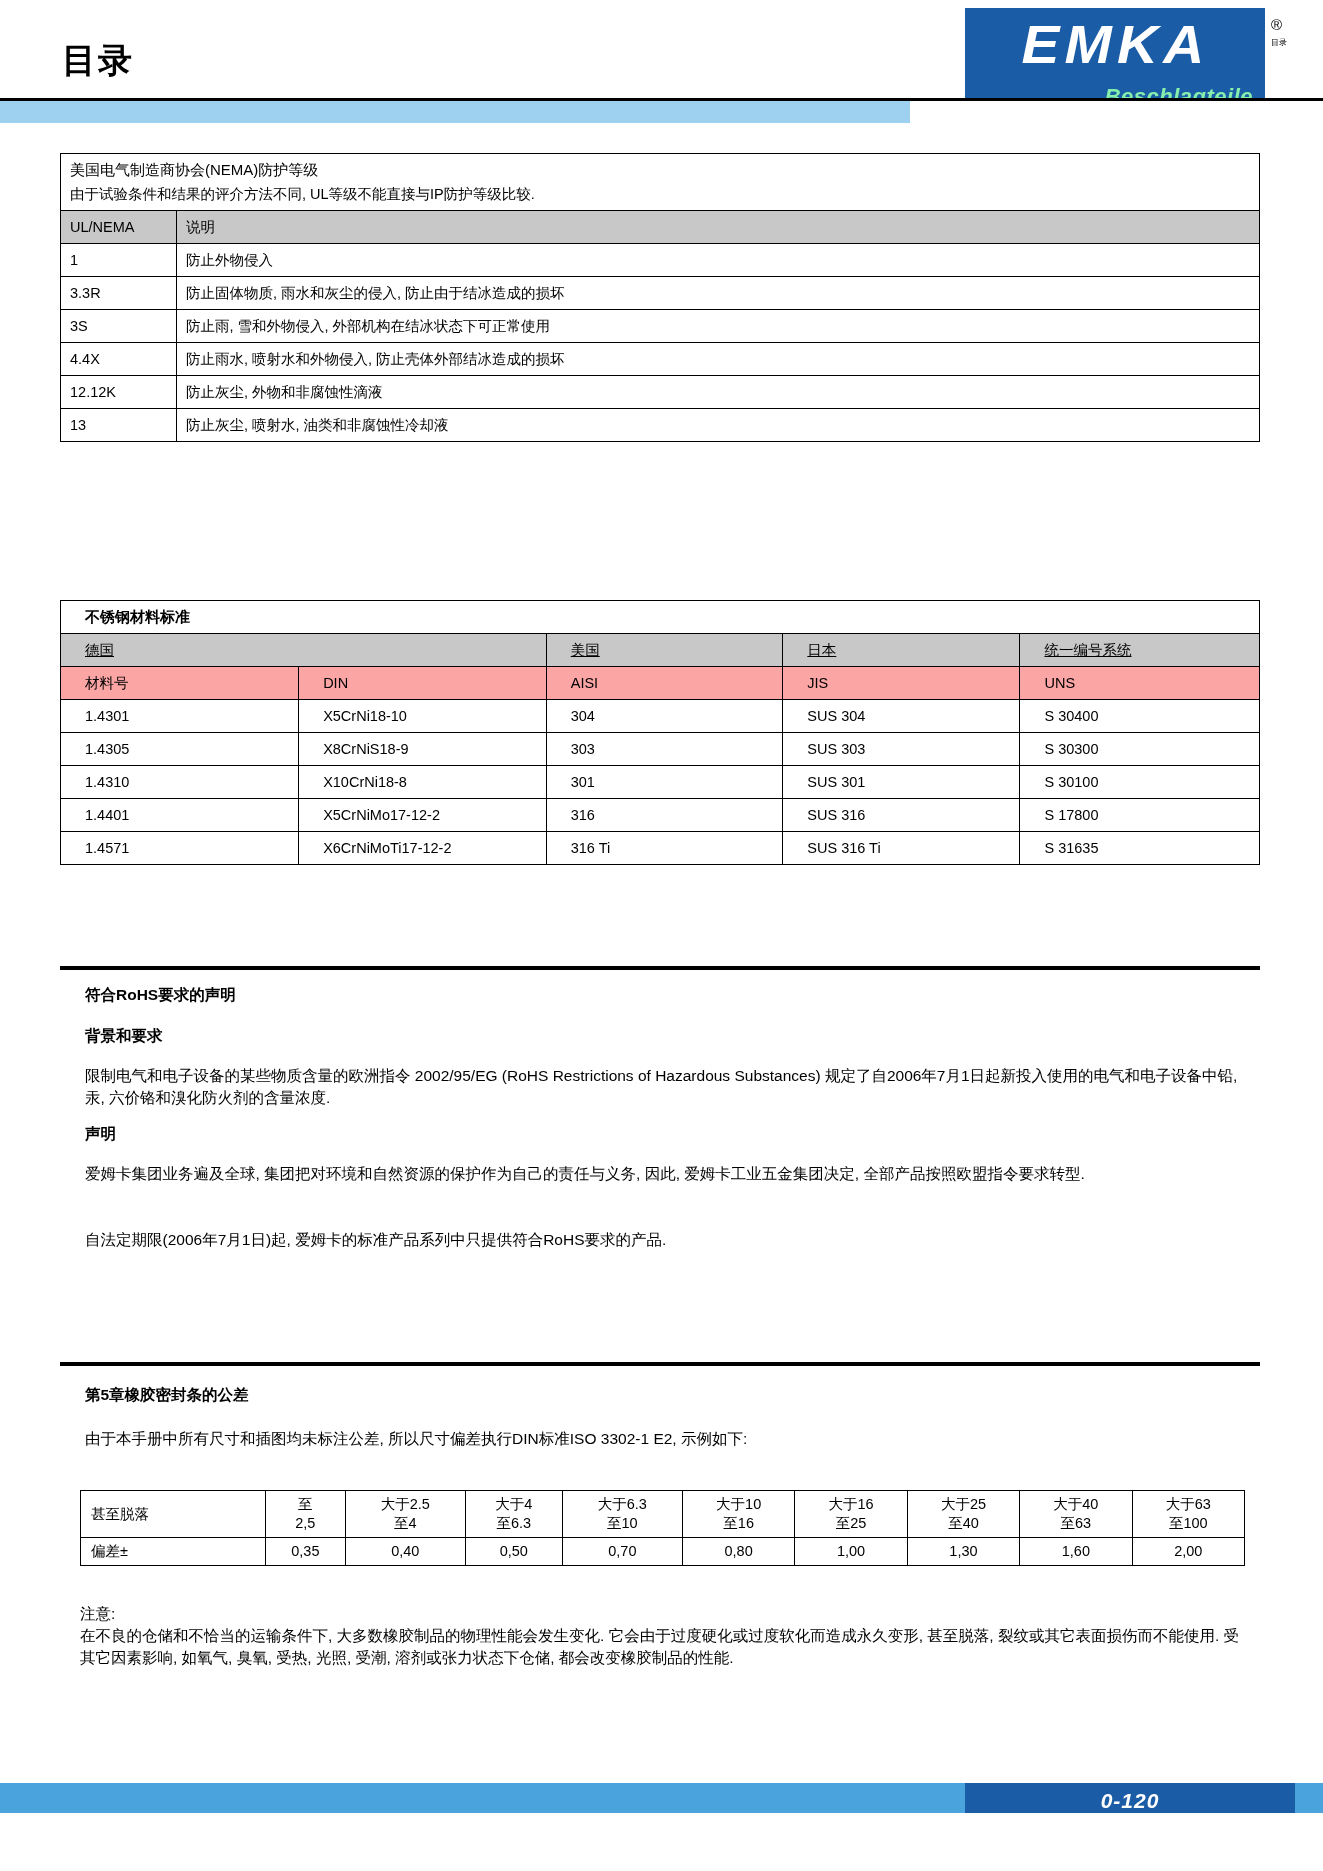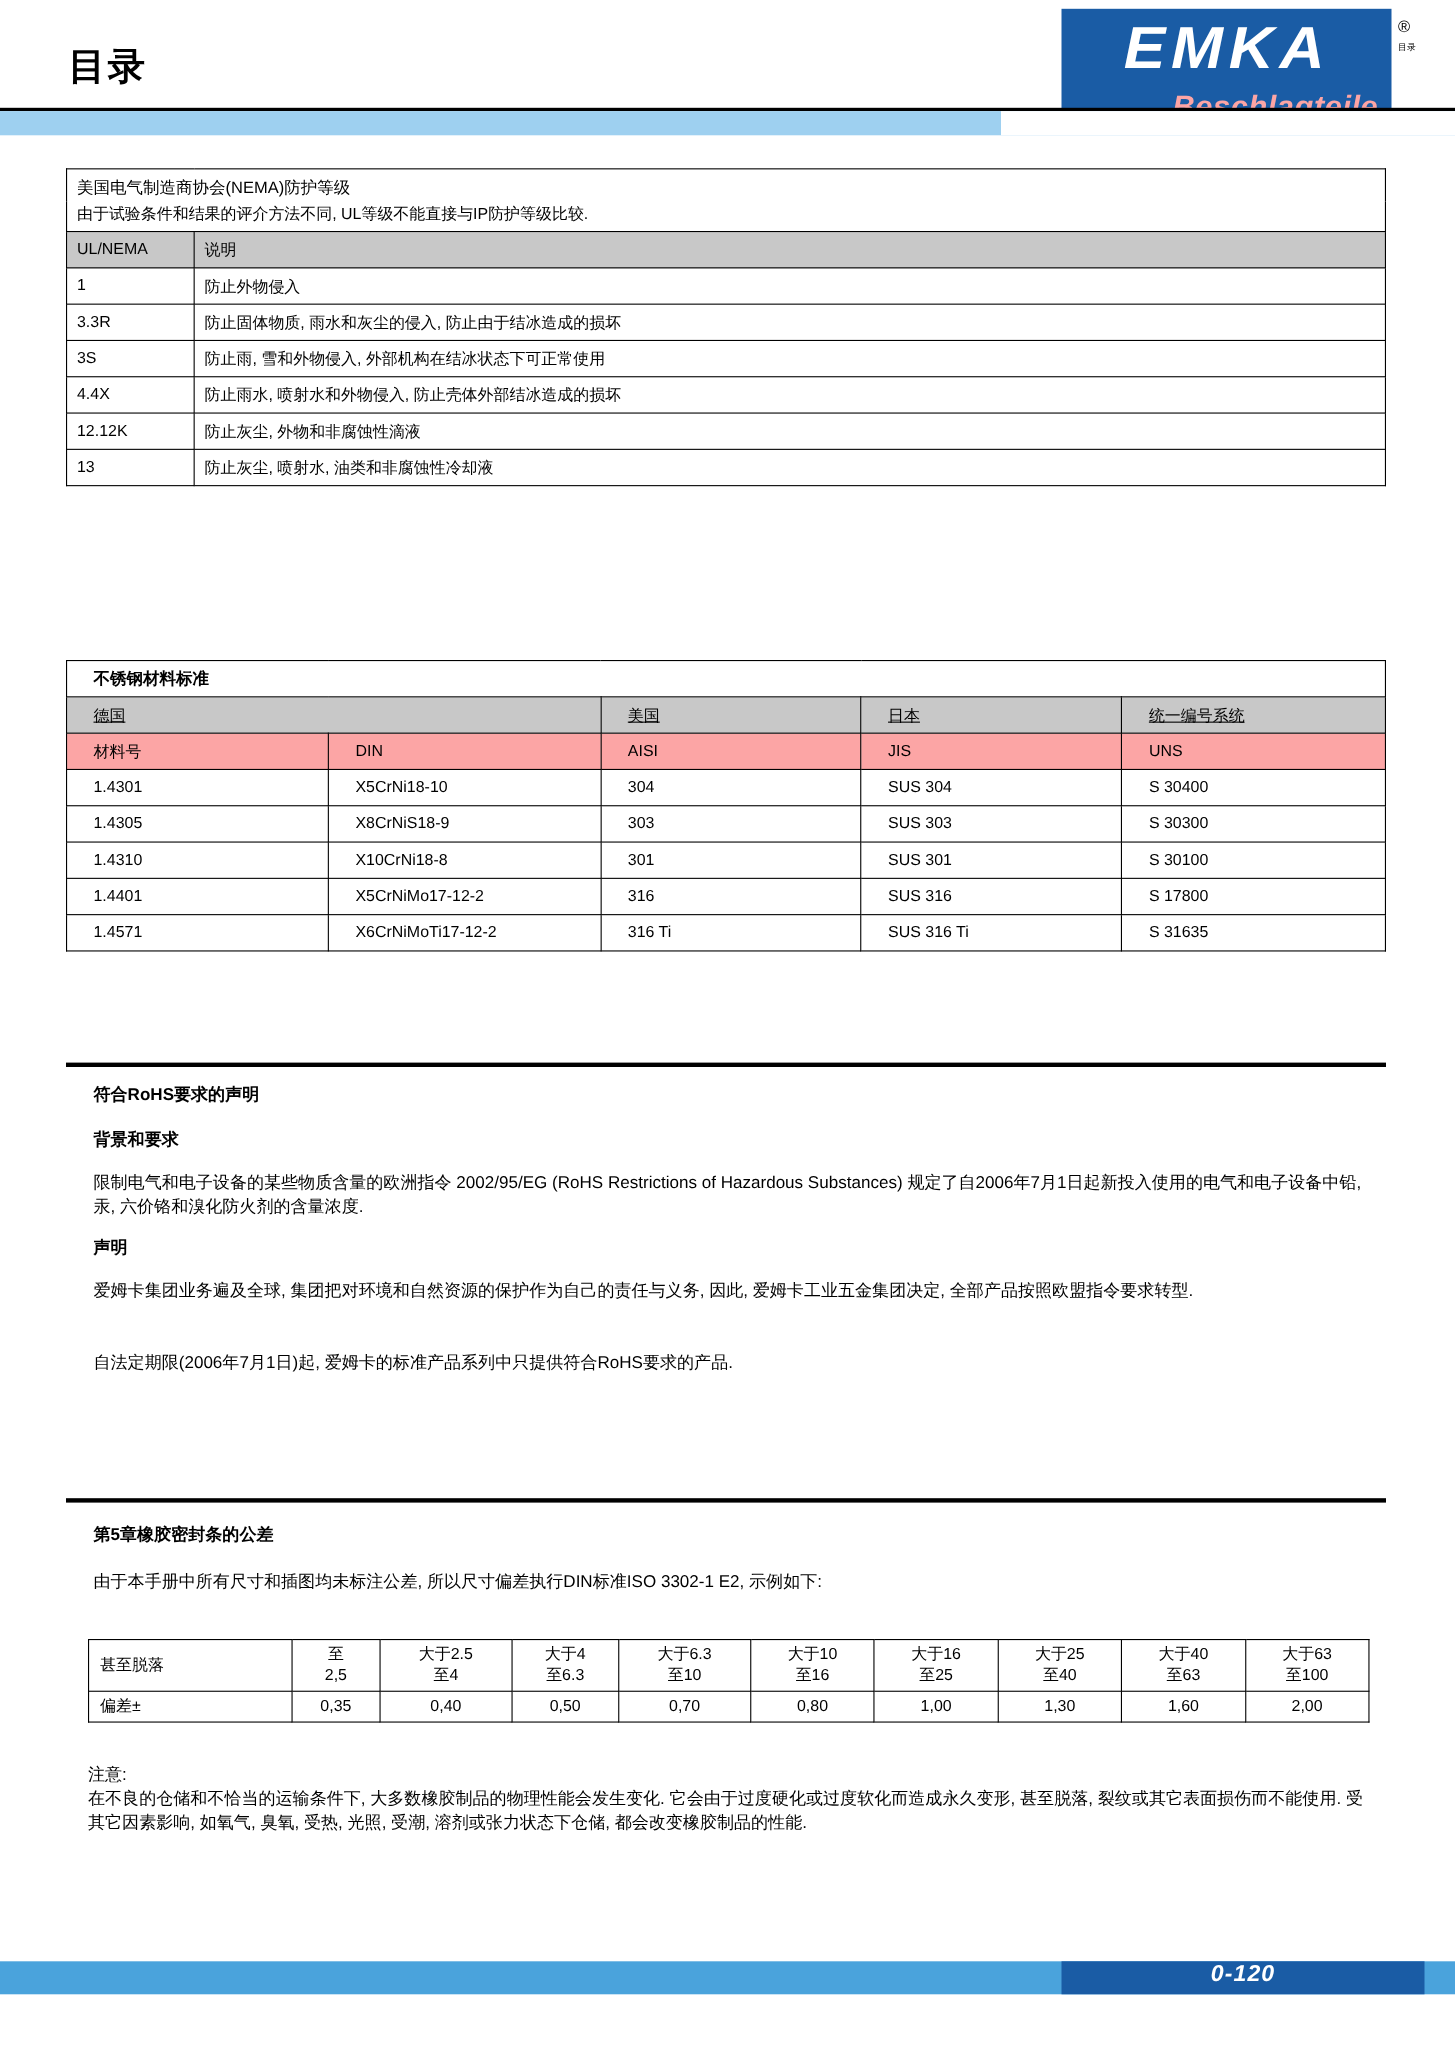--- a/index.html
+++ b/index.html
@@ -86,22 +86,22 @@
     width: 300px;
     height: 33px;
     background: #1a5ca5;
     display: flex;
     align-items: center;
     justify-content: flex-end;
     box-sizing: border-box;
     padding-right: 12px;
   }
   .logo-sub span {
-    color: #fca5a5;
-    font-size: 28px;
+    color: #86efac;
+    font-size: 22px;
     font-weight: bold;
     font-style: italic;
     letter-spacing: 0.5px;
   }
   .header-rule {
     position: absolute;
     left: 0;
     top: 98px;
     width: 1323px;
     height: 3px;
@@ -238,21 +238,21 @@
     background: #4aa3dc;
   }
   .footer-box {
     position: absolute;
     right: 28px;
     bottom: 58px;
     width: 330px;
     height: 30px;
     background: #1a5ca5;
     display: flex;
-    align-items: flex-start;
+    align-items: flex-end;
     justify-content: center;
   }
   .footer-box span {
     color: #ffffff;
     font-size: 21px;
     font-weight: bold;
     font-style: italic;
     letter-spacing: 1px;
   }
 </style>

